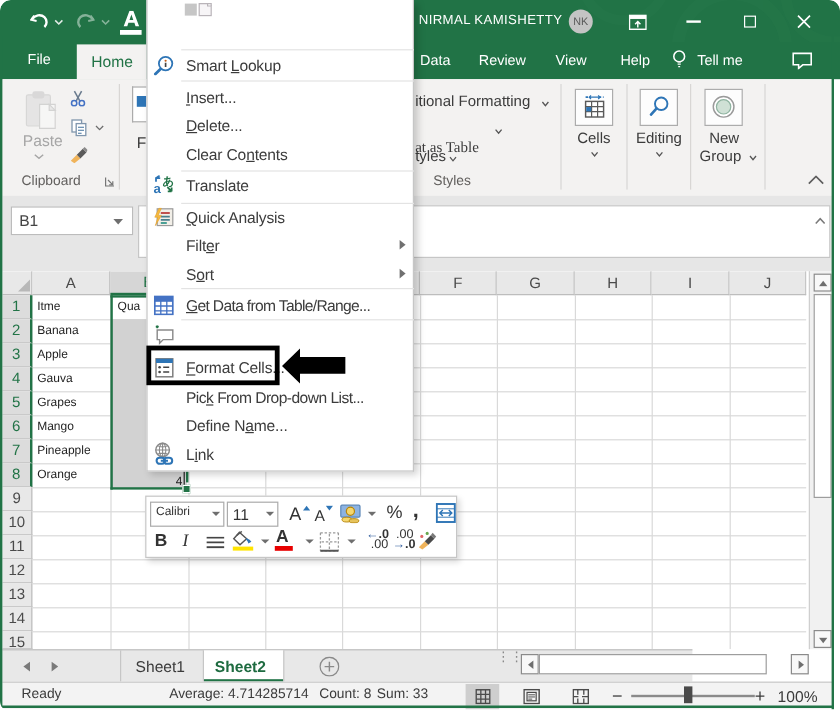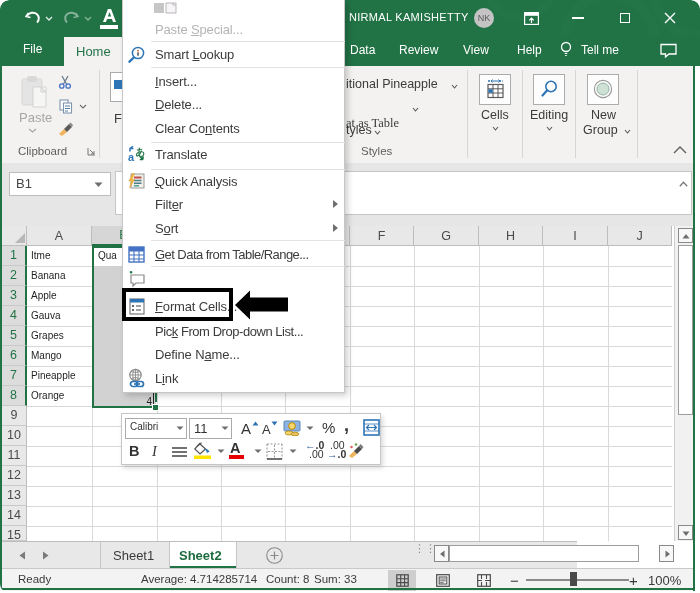--- a/index.html
+++ b/index.html
@@ -154,21 +154,21 @@
     <svg class="abs" style="left:85px;top:81px;width:9px;height:9px" viewBox="0 0 9 9">
       <path d="M1 1 L1 8 L8 8" fill="none" stroke="#767676" stroke-width="1"></path>
       <path d="M3 3 L7 7 M7 4 L7 7 L4 7" fill="none" stroke="#767676" stroke-width="1"></path>
     </svg>
     <div class="rsep" style="left:97px;"></div>
 
     <div class="abs" style="left:108px;top:6px;width:14px;height:30px;background:#fff;border:1px solid #ababab;border-right:none;"></div>
     <div class="abs" style="left:112px;top:14px;width:8px;height:9px;background:#2e75b6;"></div>
     <div class="abs" style="left:112px;top:45px;font-size:13px;color:#3b3b3b;">F</div>
 
-    <div class="rlabel" style="left:344px;top:11px;">itional Pineapple</div>
+    <div class="rlabel" style="left:344px;top:11px;">itional Formatting</div>
     <svg class="chev" style="left:449px;top:17px;" viewBox="0 0 7 7">
         <path d="M1 2 L3.5 5 L6 2" stroke="#555" stroke-width="1.1" fill="none"></path>
       </svg>
     <div class="rlabel" style="left:344px;top:50px;font-family:Liberation Serif, serif;">at as Table</div>
     <svg class="chev" style="left:410px;top:40px;" viewBox="0 0 7 7">
         <path d="M1 2 L3.5 5 L6 2" stroke="#555" stroke-width="1.1" fill="none"></path>
       </svg>
     <div class="rlabel" style="left:344px;top:57px;">tyles</div>
     <svg class="chev" style="left:372px;top:63px;" viewBox="0 0 7 7">
         <path d="M1 2 L3.5 5 L6 2" stroke="#555" stroke-width="1.1" fill="none"></path>
@@ -381,23 +381,20 @@
     <div class="abs" style="left:646px;top:4px;font-size:13px;">100%</div>
   </div>
 
   <div class="abs" id="menu">
 
     <div class="abs" style="left:31px;top:3px;width:10px;height:10px;background:#c6c6c6;"></div>
     <svg class="abs" style="left:42px;top:1.5px;width:12px;height:12px" viewBox="0 0 12 12">
       <path d="M1 1 L8 1 L8 3 L11 3 L11 11 L1 11 Z" fill="#f7f5f7" stroke="#b9b4b9" stroke-width="1"></path>
       <path d="M8 1 L11 1 L11 3" fill="none" stroke="#b9b4b9"></path>
     </svg>
-    <div class="mi" style="top:18px;color:#b4b4b4;">
-        <span class="txt">Paste <u>S</u>pecial...</span>
-      </div>
     <div class="msep" style="top:41px;"></div>
     <div class="mi" style="top:43px;">
         <span class="txt">Smart <u>L</u>ookup</span>
       </div>
     <svg class="abs" style="left:5px;top:46px;width:17px;height:17px" viewBox="0 0 17 17">
       <circle cx="10" cy="7" r="5.6" fill="none" stroke="#2e75b6" stroke-width="1.5"></circle>
       <path d="M5.8 11.5 L1.5 15.7" stroke="#2e75b6" stroke-width="2.4" stroke-linecap="round"></path>
       <circle cx="10" cy="4.6" r="0.9" fill="#c55a11"></circle>
       <path d="M10 6.3 L10 9.8" stroke="#444" stroke-width="1.4"></path>
     </svg>

